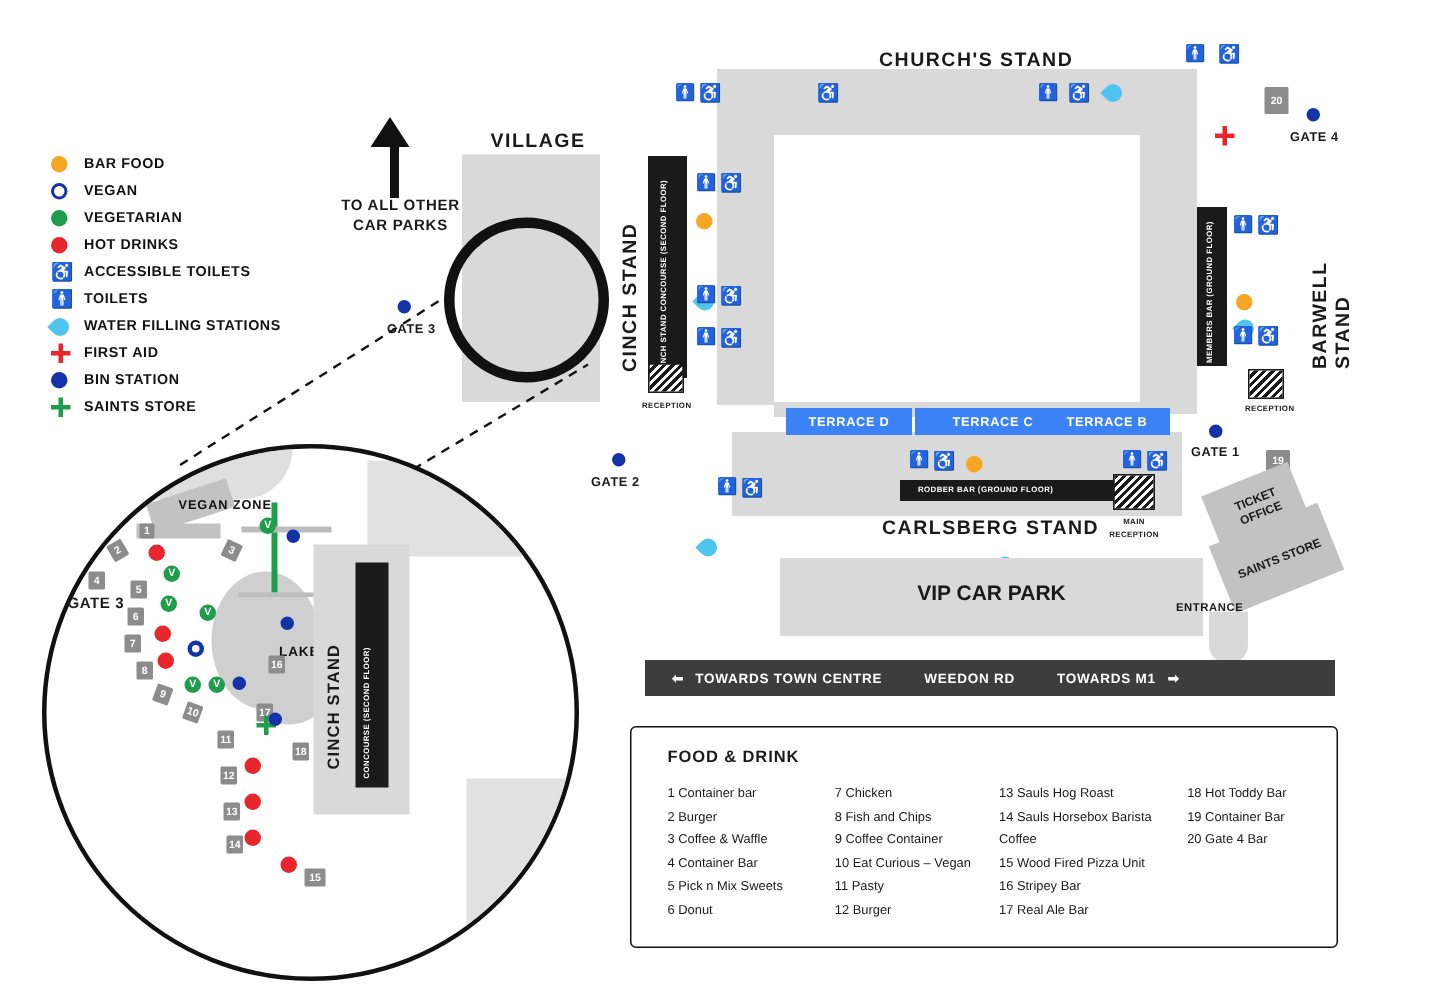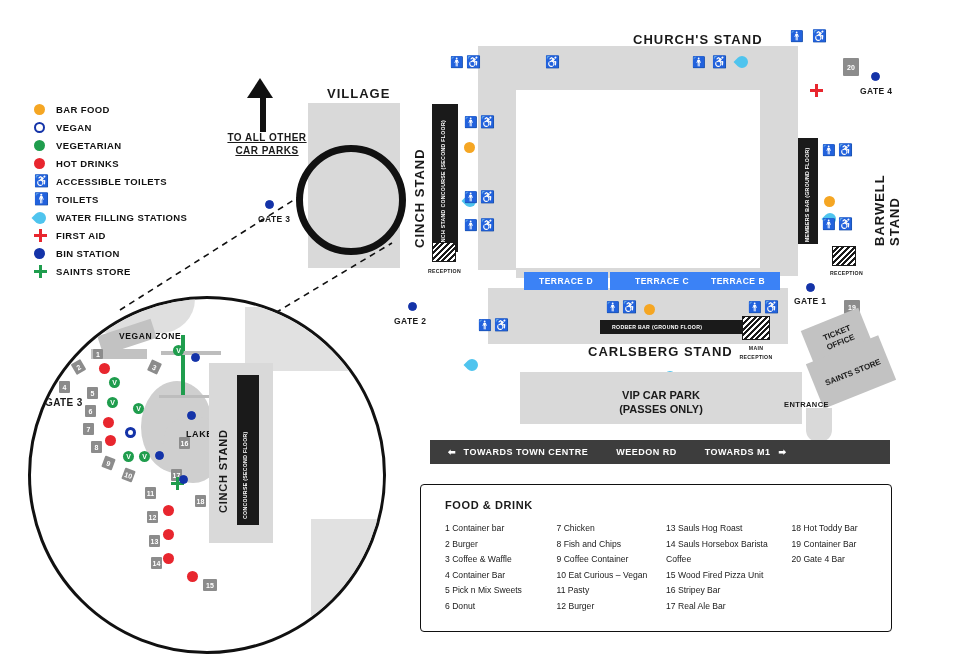--- a/index.html
+++ b/index.html
@@ -28,21 +28,21 @@
   .cross:after{top:5px;left:0;height:3px;width:13px;}
   .plusg{width:13px;height:13px;position:relative;}
   .plusg:before,.plusg:after{content:"";position:absolute;background:#1f9d4d;}
   .plusg:before{left:5px;top:0;width:3px;height:13px;}
   .plusg:after{top:5px;left:0;height:3px;width:13px;}
   .glyph{font-size:12px;line-height:12px;color:#111;}
 
   
   .arrow-up{width:0;height:0;border-left:13px solid transparent;border-right:13px solid transparent;border-bottom:20px solid #111;}
   .arrow-stem{width:6px;background:#111;}
-  .capt{font-size:10px;font-weight:700;letter-spacing:.5px;line-height:13px;text-decoration:underline;}
+  .capt{font-size:10px;font-weight:700;letter-spacing:.5px;line-height:13px;}
 
   
   .grey{background:#d9d9d9;}
   .dgrey{background:#c2c2c2;}
   .black{background:#1a1a1a;}
   .lbl{font-size:9px;font-weight:700;letter-spacing:.6px;color:#111;}
   .lbl-w{color:#fff;}
   .vert{writing-mode:vertical-rl;transform:rotate(180deg);}
   .tiny{font-size:5.2px;font-weight:700;letter-spacing:.3px;}
   .stand-title{font-size:13px;font-weight:700;letter-spacing:1px;}
@@ -164,21 +164,21 @@
   <line x1="120" y1="310" x2="300" y2="196" stroke="#111" stroke-width="1.6" stroke-dasharray="6 5"></line>
   <line x1="200" y1="358" x2="392" y2="243" stroke="#111" stroke-width="1.6" stroke-dasharray="6 5"></line>
   <line x1="200" y1="358" x2="368" y2="430" stroke="#111" stroke-width="1.6" stroke-dasharray="6 5"></line>
 </svg>
 
 <div class="abs grey" style="left:478px;top:46px;width:320px;height:44px;"></div>
 <div class="abs grey" style="left:478px;top:90px;width:38px;height:180px;"></div>
 <div class="abs grey" style="left:760px;top:46px;width:38px;height:230px;"></div>
 <div class="abs grey" style="left:516px;top:268px;width:244px;height:10px;"></div>
 
-<div class="abs stand-title" style="left:586px;top:32px;margin-left:47px;">CHURCH'S STAND</div>
+<div class="abs stand-title" style="left:586px;top:32px;">CHURCH'S STAND</div>
 
 <div class="abs black" style="left:432px;top:104px;width:26px;height:148px;"></div>
 <div class="abs tiny vert lbl-w" style="left:440px;top:110px;height:138px;">CINCH STAND CONCOURSE (SECOND FLOOR)</div>
 <div class="abs stand-title vert" style="left:412px;top:128px;height:120px;">CINCH STAND</div>
 <div class="abs hatch" style="left:432px;top:242px;width:22px;height:18px;"></div>
 <div class="abs tiny" style="left:428px;top:268px;">RECEPTION</div>
 
 <div class="abs black" style="left:798px;top:138px;width:20px;height:106px;"></div>
 <div class="abs tiny vert lbl-w" style="left:804px;top:144px;height:98px;">MEMBERS BAR (GROUND FLOOR)</div>
 <div class="abs stand-title vert" style="left:872px;top:128px;height:118px;">BARWELL STAND</div>
@@ -245,23 +245,22 @@
 
 <div class="abs dgrey" style="left:806px;top:318px;width:62px;height:40px;transform:rotate(-22deg);"></div>
 <div class="abs" style="left:816px;top:328px;width:46px;text-align:center;transform:rotate(-22deg);font-size:8px;font-weight:700;line-height:10px;">
   <div>TICKET</div>
   <div>OFFICE</div>
 </div>
 <div class="abs dgrey" style="left:812px;top:348px;width:78px;height:48px;transform:rotate(-22deg);"></div>
 <div class="abs" style="left:818px;top:368px;width:70px;text-align:center;transform:rotate(-22deg);font-size:8px;font-weight:700;">SAINTS STORE</div>
 
 <div class="abs grey" style="left:520px;top:372px;width:282px;height:52px;"></div>
-<div class="abs" style="left:520px;top:388px;width:282px;text-align:center;font-size:11px;font-weight:700;line-height:14px;">
+<div class="abs" style="left:520px;top:388px;width:282px;text-align:center;font-size:14px;font-weight:700;line-height:14px;">
   <div>VIP CAR PARK</div>
-  <div>(PASSES ONLY)</div>
 </div>
 <div class="abs" style="left:784px;top:400px;font-size:7.5px;font-weight:700;letter-spacing:.4px;">ENTRANCE</div>
 <div class="abs grey" style="left:806px;top:408px;width:26px;height:34px;border-radius:0 0 12px 12px;"></div>
 
 <div class="abs" id="road">
   <span style="margin-left:18px;letter-spacing:0;">⬅</span>
   <span style="margin-left:8px;">TOWARDS TOWN CENTRE</span>
   <span style="margin-left:28px;">WEEDON RD</span>
   <span style="margin-left:28px;">TOWARDS M1</span>
   <span style="margin-left:8px;">➡</span>

